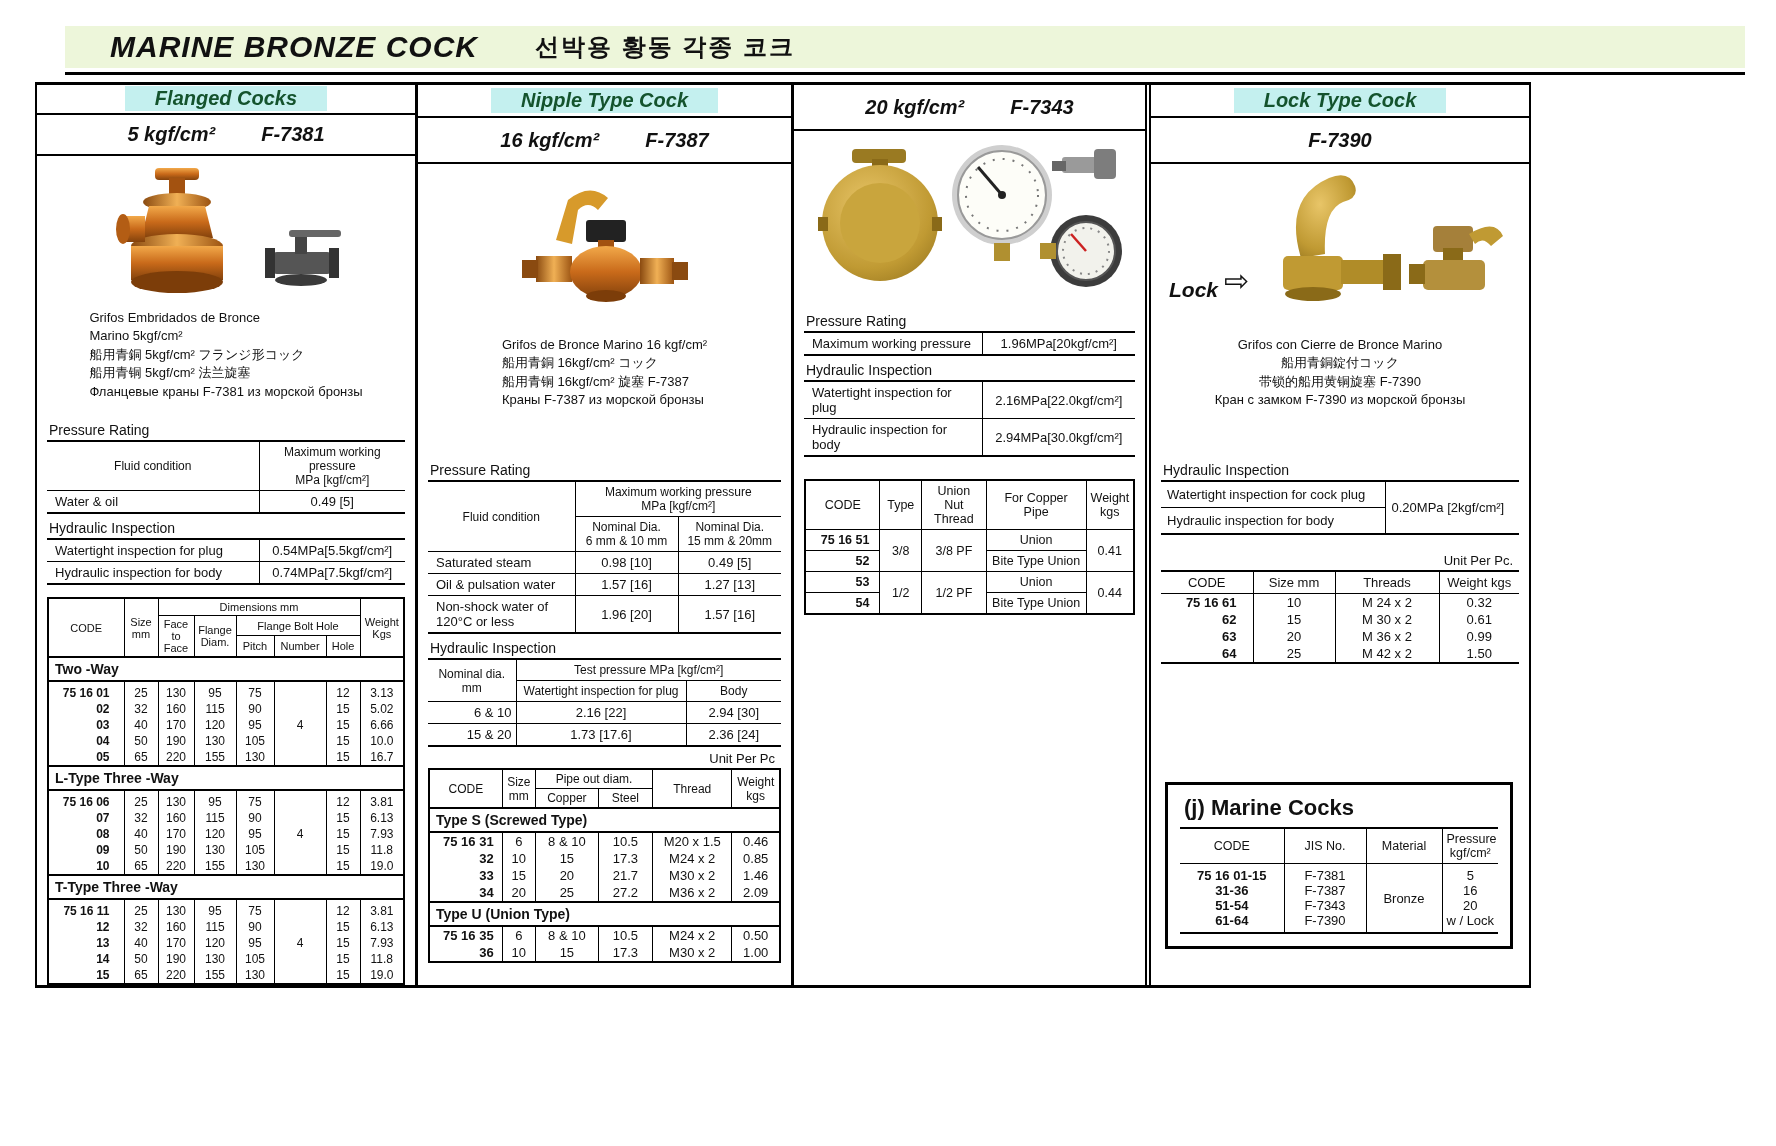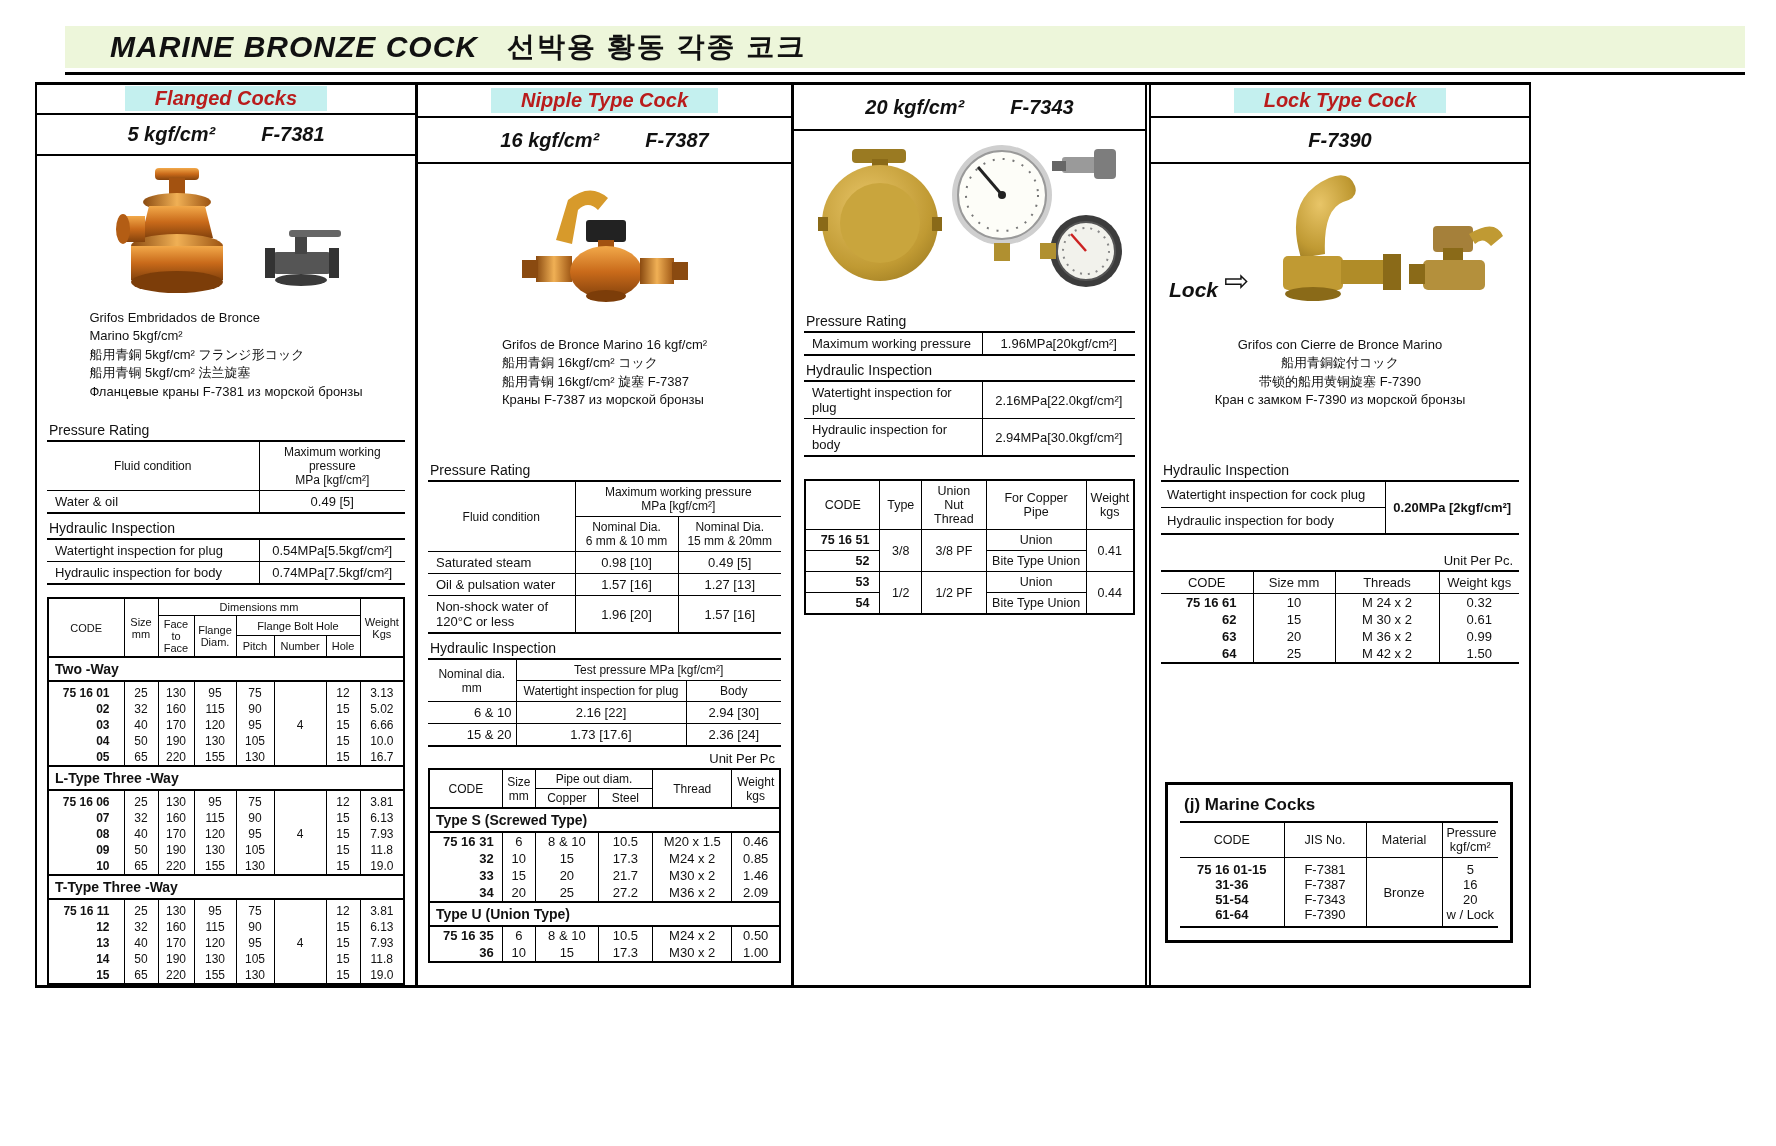--- a/index.html
+++ b/index.html
@@ -1,27 +1,27 @@
 <!DOCTYPE html>
 <html><head>
 <meta charset="utf-8">
 <style>
   html,body{margin:0;padding:0;background:#fff;}
   body{width:1776px;height:1146px;position:relative;font-family:"Liberation Sans",sans-serif;color:#111;}
   .titlebar{position:absolute;left:65px;top:26px;width:1680px;height:42px;background:#edf6da;display:flex;align-items:center;}
   .t-en{font-style:italic;font-weight:bold;font-size:30px;letter-spacing:1px;margin-left:45px;}
-  .t-kr{font-weight:bold;font-size:28px;margin-left:29px;letter-spacing:2px;}
+  .t-kr{font-weight:bold;font-size:24px;margin-left:57px;letter-spacing:2px;}
   .title-rule{position:absolute;left:65px;top:72px;width:1680px;height:0;border-top:3px solid #000;}
   .grid{position:absolute;left:35px;top:82px;width:1496px;height:906px;border:2px solid #000;border-top-width:3px;border-bottom-width:3px;display:flex;box-sizing:border-box;}
   .vdiv{width:0;border-left:3px solid #000;}
   .vdiv2{width:8px;border-left:2px solid #000;border-right:2px solid #000;}
   .col{box-sizing:border-box;display:flex;flex-direction:column;}
   .c1{width:378px;} .c2{width:373px;} .c3{width:351px;} .c4{flex:1;}
   .col-head{height:31px;border-bottom:2px solid #000;display:flex;align-items:center;justify-content:center;}
-  .tab{background:#c4f0ef;color:#b91c1c;font-style:italic;font-weight:bold;font-size:20px;padding:1px 30px;white-space:nowrap;}
+  .tab{background:#c4f0ef;color:#14532d;font-style:italic;font-weight:bold;font-size:20px;padding:1px 30px;white-space:nowrap;}
   .col-sub{height:44px;border-bottom:2px solid #000;display:flex;align-items:center;justify-content:center;gap:46px;font-style:italic;font-weight:bold;font-size:20px;}
   .photo{height:172px;position:relative;overflow:hidden;}
   .desc-wrap{height:116px;display:flex;justify-content:center;}
   .desc{white-space:pre-line;font-size:13px;line-height:1.42;margin-top:0;}
   .tzone{padding:4px 10px 0 10px;}
   .tbl-title{font-size:14px;margin:6px 2px 2px 2px;}
   table{border-collapse:collapse;width:100%;table-layout:fixed;font-size:13px;}
   th,td{padding:3px 4px;font-weight:normal;text-align:center;vertical-align:middle;}
   .pre{white-space:pre-line;}
   
@@ -53,31 +53,31 @@
   .codes tbody.data td{border-left:1px solid #000;padding:1px 3px;}
   .codes tbody.data td:first-child{border-left:none;text-align:right;padding-right:8px;font-weight:bold;}
   .unit{text-align:right;font-size:13px;padding:4px 6px 2px 0;}
   
   .g-code{border:2px solid #000;}
   .g-code th,.g-code td{border:1px solid #000;font-size:12.5px;}
   .g-code td.code{text-align:right;padding-right:10px;font-weight:bold;}
   
   .l-hy{border-top:2px solid #000;border-bottom:2px solid #000;}
   .l-hy td{text-align:left;padding:5px 6px;}
-  .l-hy td.val{text-align:center;border-left:1px solid #000;white-space:nowrap;font-weight:bold;}
+  .l-hy td.val{border-left:1px solid #000;white-space:nowrap;}
   .l-hy tr:first-child td:first-child{border-bottom:1px solid #000;}
   
   .l-code{border-top:2px solid #000;border-bottom:2px solid #000;}
   .l-code th{border-bottom:1px solid #000;font-size:13px;}
   .l-code th+th,.l-code tbody.data td+td{border-left:1px solid #000;}
   .l-code tbody.data td{padding:1px 3px;}
   .l-code tbody.data td:first-child{text-align:right;padding-right:16px;font-weight:bold;}
   
   .marine-box{border:3px solid #000;margin:14px 6px 0 4px;padding:8px 12px 12px 12px;}
-  .marine-title{font-weight:bold;font-size:17px;margin:2px 0 6px 4px;}
+  .marine-title{font-weight:bold;font-size:22px;margin:2px 0 6px 4px;}
   .marine{border-top:2px solid #000;border-bottom:2px solid #000;}
   .marine th{border-bottom:1px solid #000;font-size:12.5px;}
   .marine th+th,.marine td+td{border-left:1px solid #000;}
   .marine td{padding:4px 3px;font-size:13px;}
   .marine td.bold{font-weight:bold;}
   .lock-note{position:absolute;left:18px;top:96px;display:flex;align-items:center;gap:6px;}
   .lock-word{font-style:italic;font-weight:bold;font-size:21px;margin-top:18px;}
   .lock-arrow{font-size:30px;line-height:1;}
   .g3desc{font-size:13px;}
 </style>

